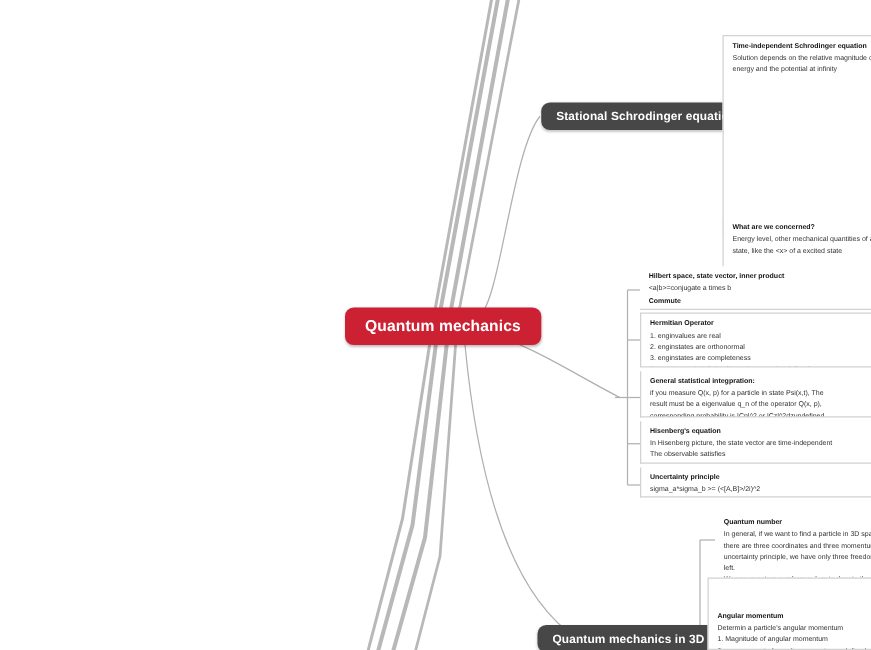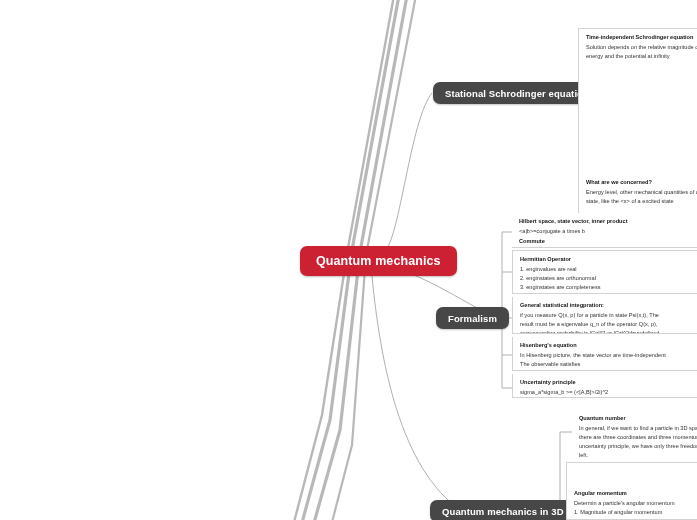--- a/index.html
+++ b/index.html
@@ -120,25 +120,24 @@
     </g>
 
     <g stroke="#b0b0b0" fill="none" stroke-width="1">
       <path d="M 549 511 L 560 511"></path>
       <path d="M 560 432 L 560 511"></path>
       <path d="M 560 432 L 572 432"></path>
       <path d="M 560 505 L 572 505"></path>
     </g>
   </svg>
 
-  <div class="node node-root" style="left:300px; top:246px;">Quantum mechanics</div>
+  <div class="node node-root" style="left:276px; top:246px;">Quantum mechanics</div>
 
   <div class="node node-branch" style="left:433px; top:82px;">Stational Schrodinger equation</div>
 
-  <div class="node node-branch" style="left:436px; top:307px;">Formalism</div>
 
   <div class="node node-branch" style="left:430px; top:500px;">Quantum mechanics in 3D</div>
 
   <div class="leafbox" style="left:578px; top:28px; width:135px; height:161px;">
     <span class="lt">Time-independent Schrodinger equation</span>
     <span class="ln">Solution depends on the relative magnitude of</span>
     <span class="ln">energy and the potential at infinity</span>
   </div>
 
   <div class="leafbox" style="left:578px; top:174px; width:135px; height:48px; border-top:none;">

